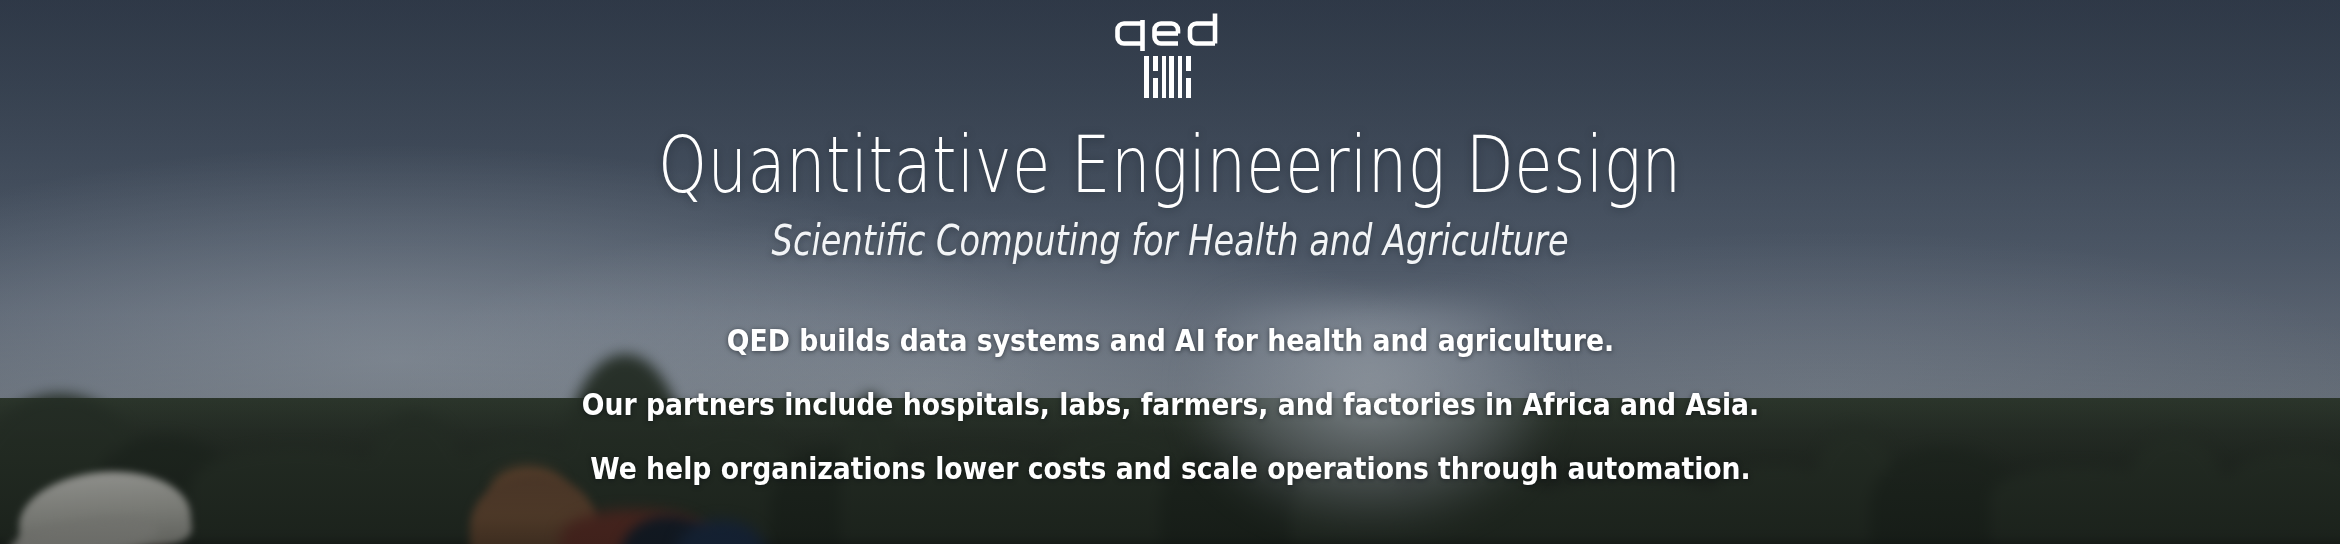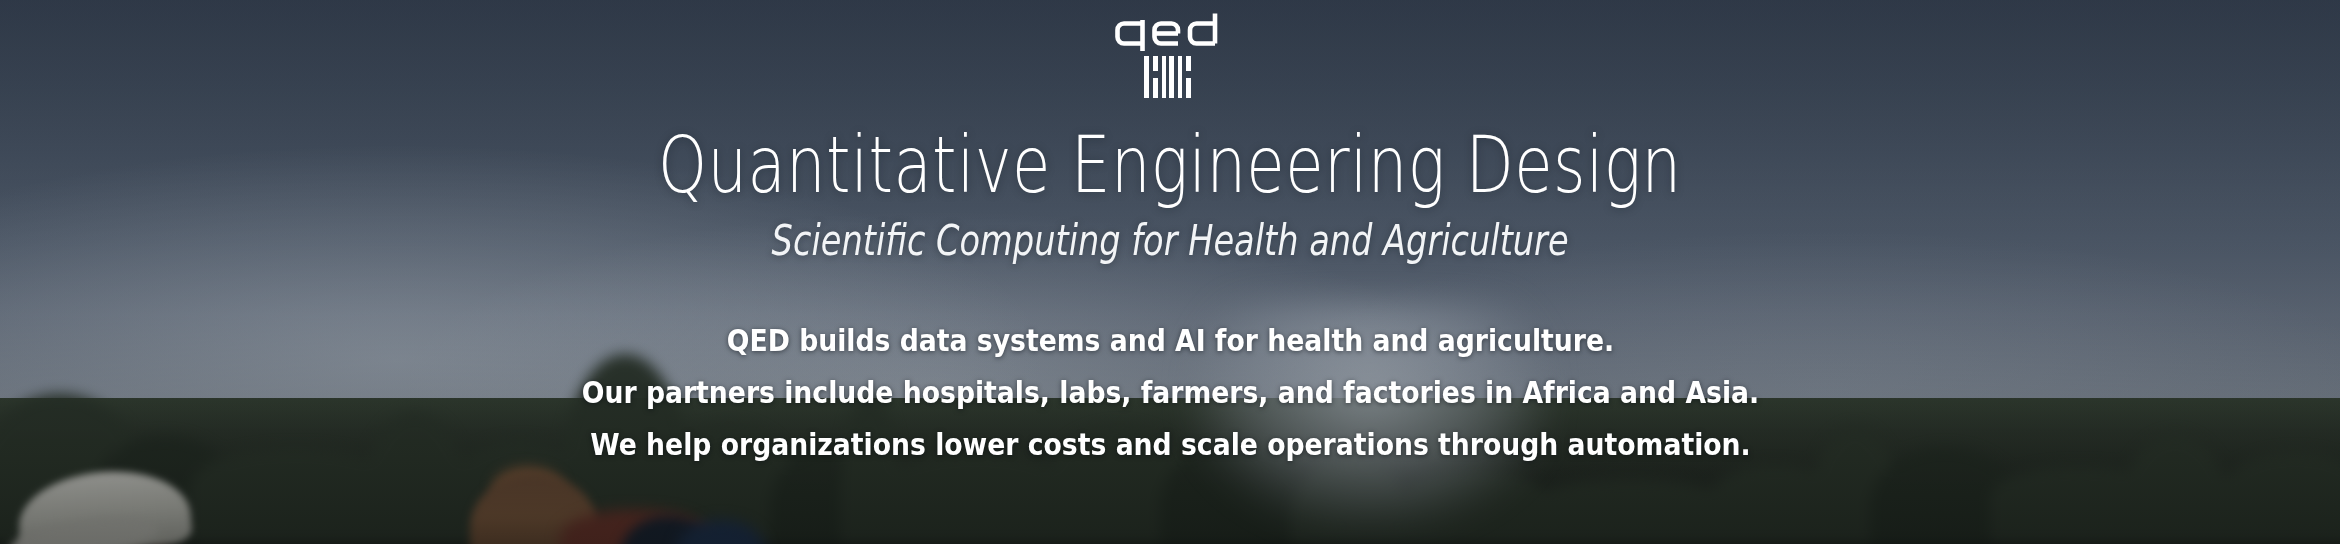--- a/index.html
+++ b/index.html
@@ -265,21 +265,21 @@
     white-space: nowrap;
     text-shadow: 0 1px 8px rgba(10,16,24,0.35);
   }
 
   
   .body-copy {
     margin: 0;
     margin-top: 56px;
     display: flex;
     flex-direction: column;
-    gap: 7px;
+    gap: 19px;
   }
   .body-line {
     font-family: "DejaVu Sans", sans-serif;
     font-weight: 600;
     font-size: 31px;
     line-height: 1.45;
     color: #ffffff;
     white-space: nowrap;
     transform: scaleX(0.86);
     transform-origin: center center;

